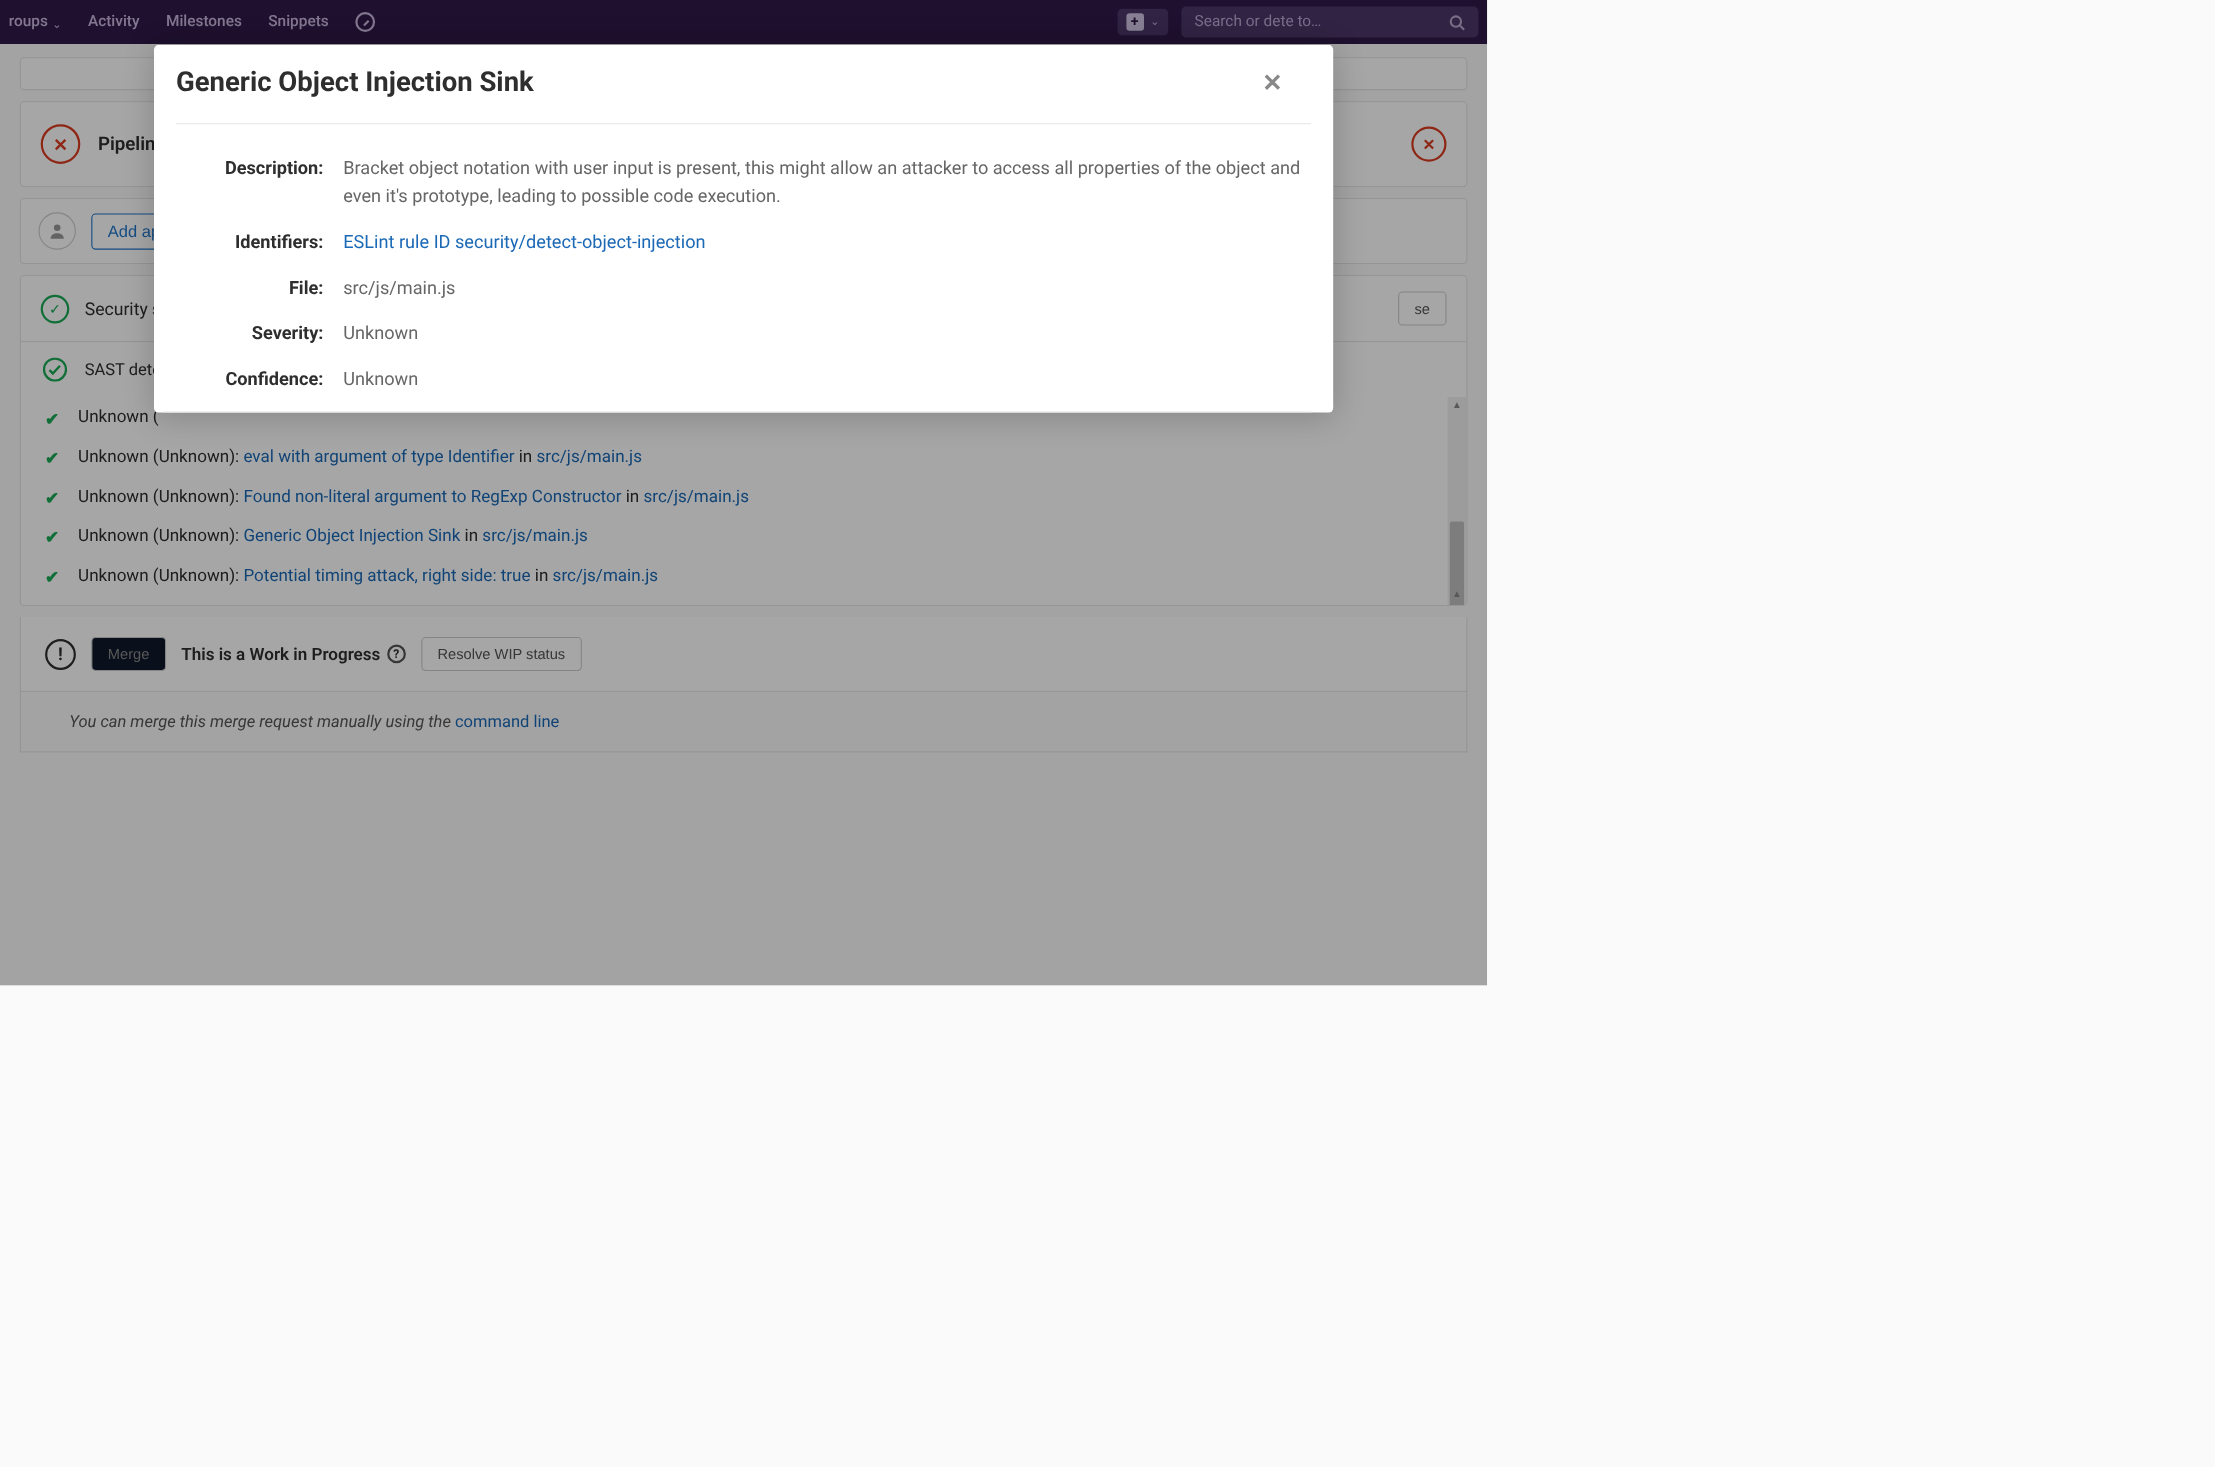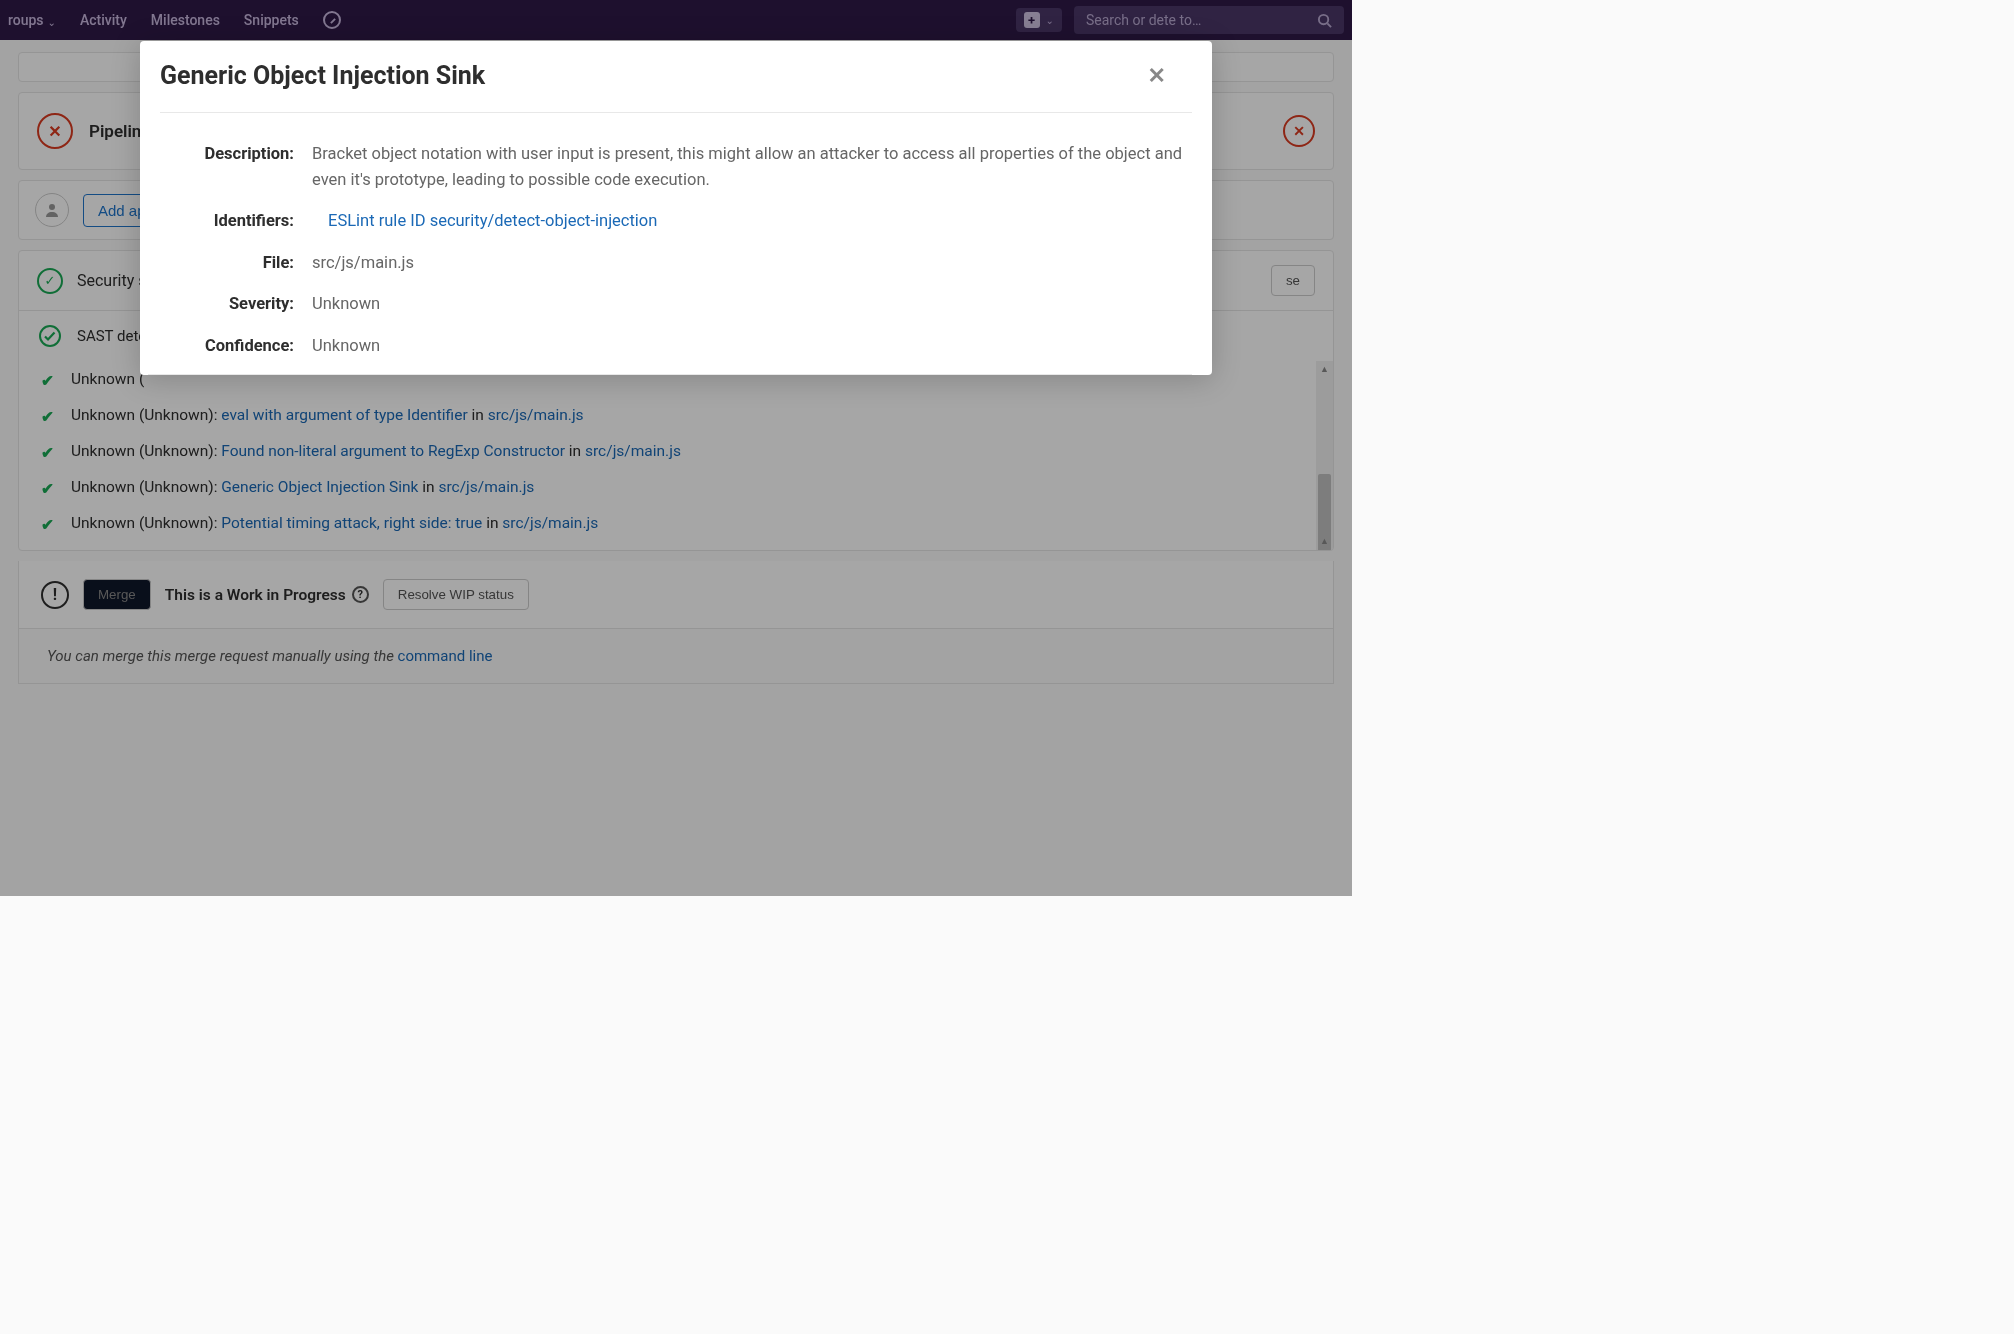--- a/index.html
+++ b/index.html
@@ -273,21 +273,21 @@
       align-items: center;
       justify-content: center;
       font-size: 11px;
       font-weight: bold;
     }
     .footer-hint {
       background: #fafafa;
       border: 1px solid #e5e5e5;
       border-top: none;
       margin: 0 18px;
-      padding: 18px 22px 18px 28px;
+      padding: 18px 22px 18px 44px;
       font-style: italic;
       font-size: 15px;
       color: #555;
     }
     .footer-hint .link {
       color: #1b69b6;
       font-style: normal;
       cursor: pointer;
     }
     
@@ -344,21 +344,20 @@
       flex-shrink: 0;
     }
     .field-value {
       font-size: 16.5px;
       color: #666;
       line-height: 1.55;
     }
     .field-value.link {
       color: #1b69b6;
       cursor: pointer;
-      margin-left: 16px;
     }
     .modal-footer-divider {
       border-top: 1px solid #e8e8e8;
       margin: 16px 0 0 0;
     }
     .modal-footnote {
       padding: 26px 20px 32px 20px;
     }
     .modal-footnote .link {
       color: #1b69b6;

